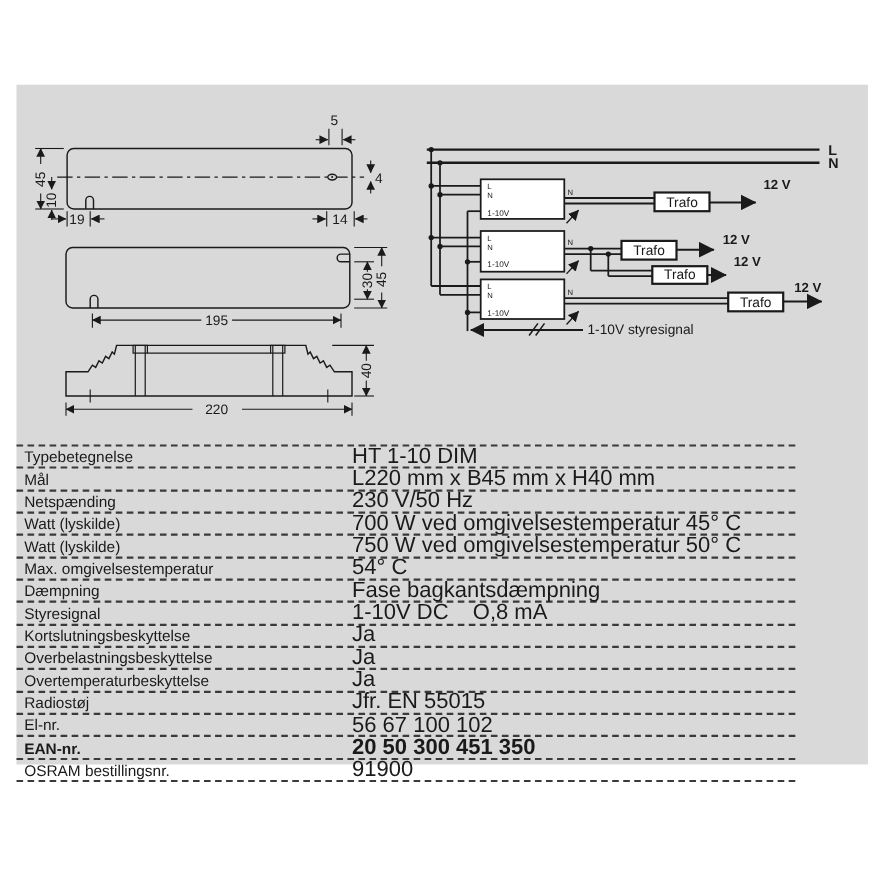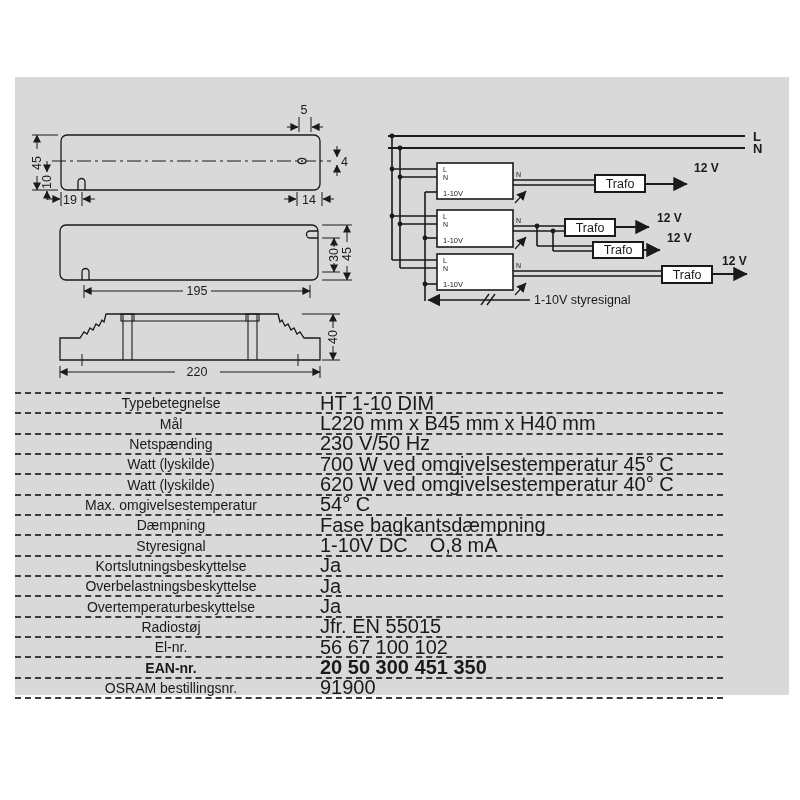--- a/index.html
+++ b/index.html
@@ -9,21 +9,21 @@
   svg{position:absolute;left:0;top:0;}
   svg text{font-family:"Liberation Sans",sans-serif;fill:#1a1a1a;}
   .dim{font-size:12.5px;}
   .mid{text-anchor:middle;}
   .tiny{font-size:7px;}
   .tiny2{font-size:7.5px;}
   .tf{font-size:12.5px;text-anchor:middle;}
   .v12{font-size:12px;font-weight:bold;}
   .mains{font-size:13px;font-weight:bold;}
   .sig{font-size:12.5px;}
-  .spec-table{position:absolute;left:15px;top:392px;width:708px;border-top:2px dashed #3a3a3a;text-align:center;}
+  .spec-table{position:absolute;left:15px;top:404px;width:708px;border-top:2px dashed #3a3a3a;}
   .trow{display:flex;align-items:center;height:18.35px;border-bottom:2px dashed #3a3a3a;}
   .tlabel{box-sizing:border-box;width:305px;padding-left:7px;font-size:14px;white-space:nowrap;}
   .tvalue{font-size:20px;white-space:nowrap;}
   .v2{display:inline-block;margin-left:22px;}
   .bold .tlabel,.bold .tvalue{font-weight:bold;}
 </style>
 </head>
 <body>
 
 <div class="page">
@@ -241,21 +241,21 @@
     <div class="trow">
       <div class="tlabel">Netspænding</div>
       <div class="tvalue">230 V/50 Hz</div>
     </div>
     <div class="trow">
       <div class="tlabel">Watt (lyskilde)</div>
       <div class="tvalue">700 W ved omgivelsestemperatur 45° C</div>
     </div>
     <div class="trow">
       <div class="tlabel">Watt (lyskilde)</div>
-      <div class="tvalue">620 W ved omgivelsestemperatur 40° C</div>
+      <div class="tvalue">750 W ved omgivelsestemperatur 50° C</div>
     </div>
     <div class="trow">
       <div class="tlabel">Max. omgivelsestemperatur</div>
       <div class="tvalue">54° C</div>
     </div>
     <div class="trow">
       <div class="tlabel">Dæmpning</div>
       <div class="tvalue">Fase bagkantsdæmpning</div>
     </div>
     <div class="trow">

